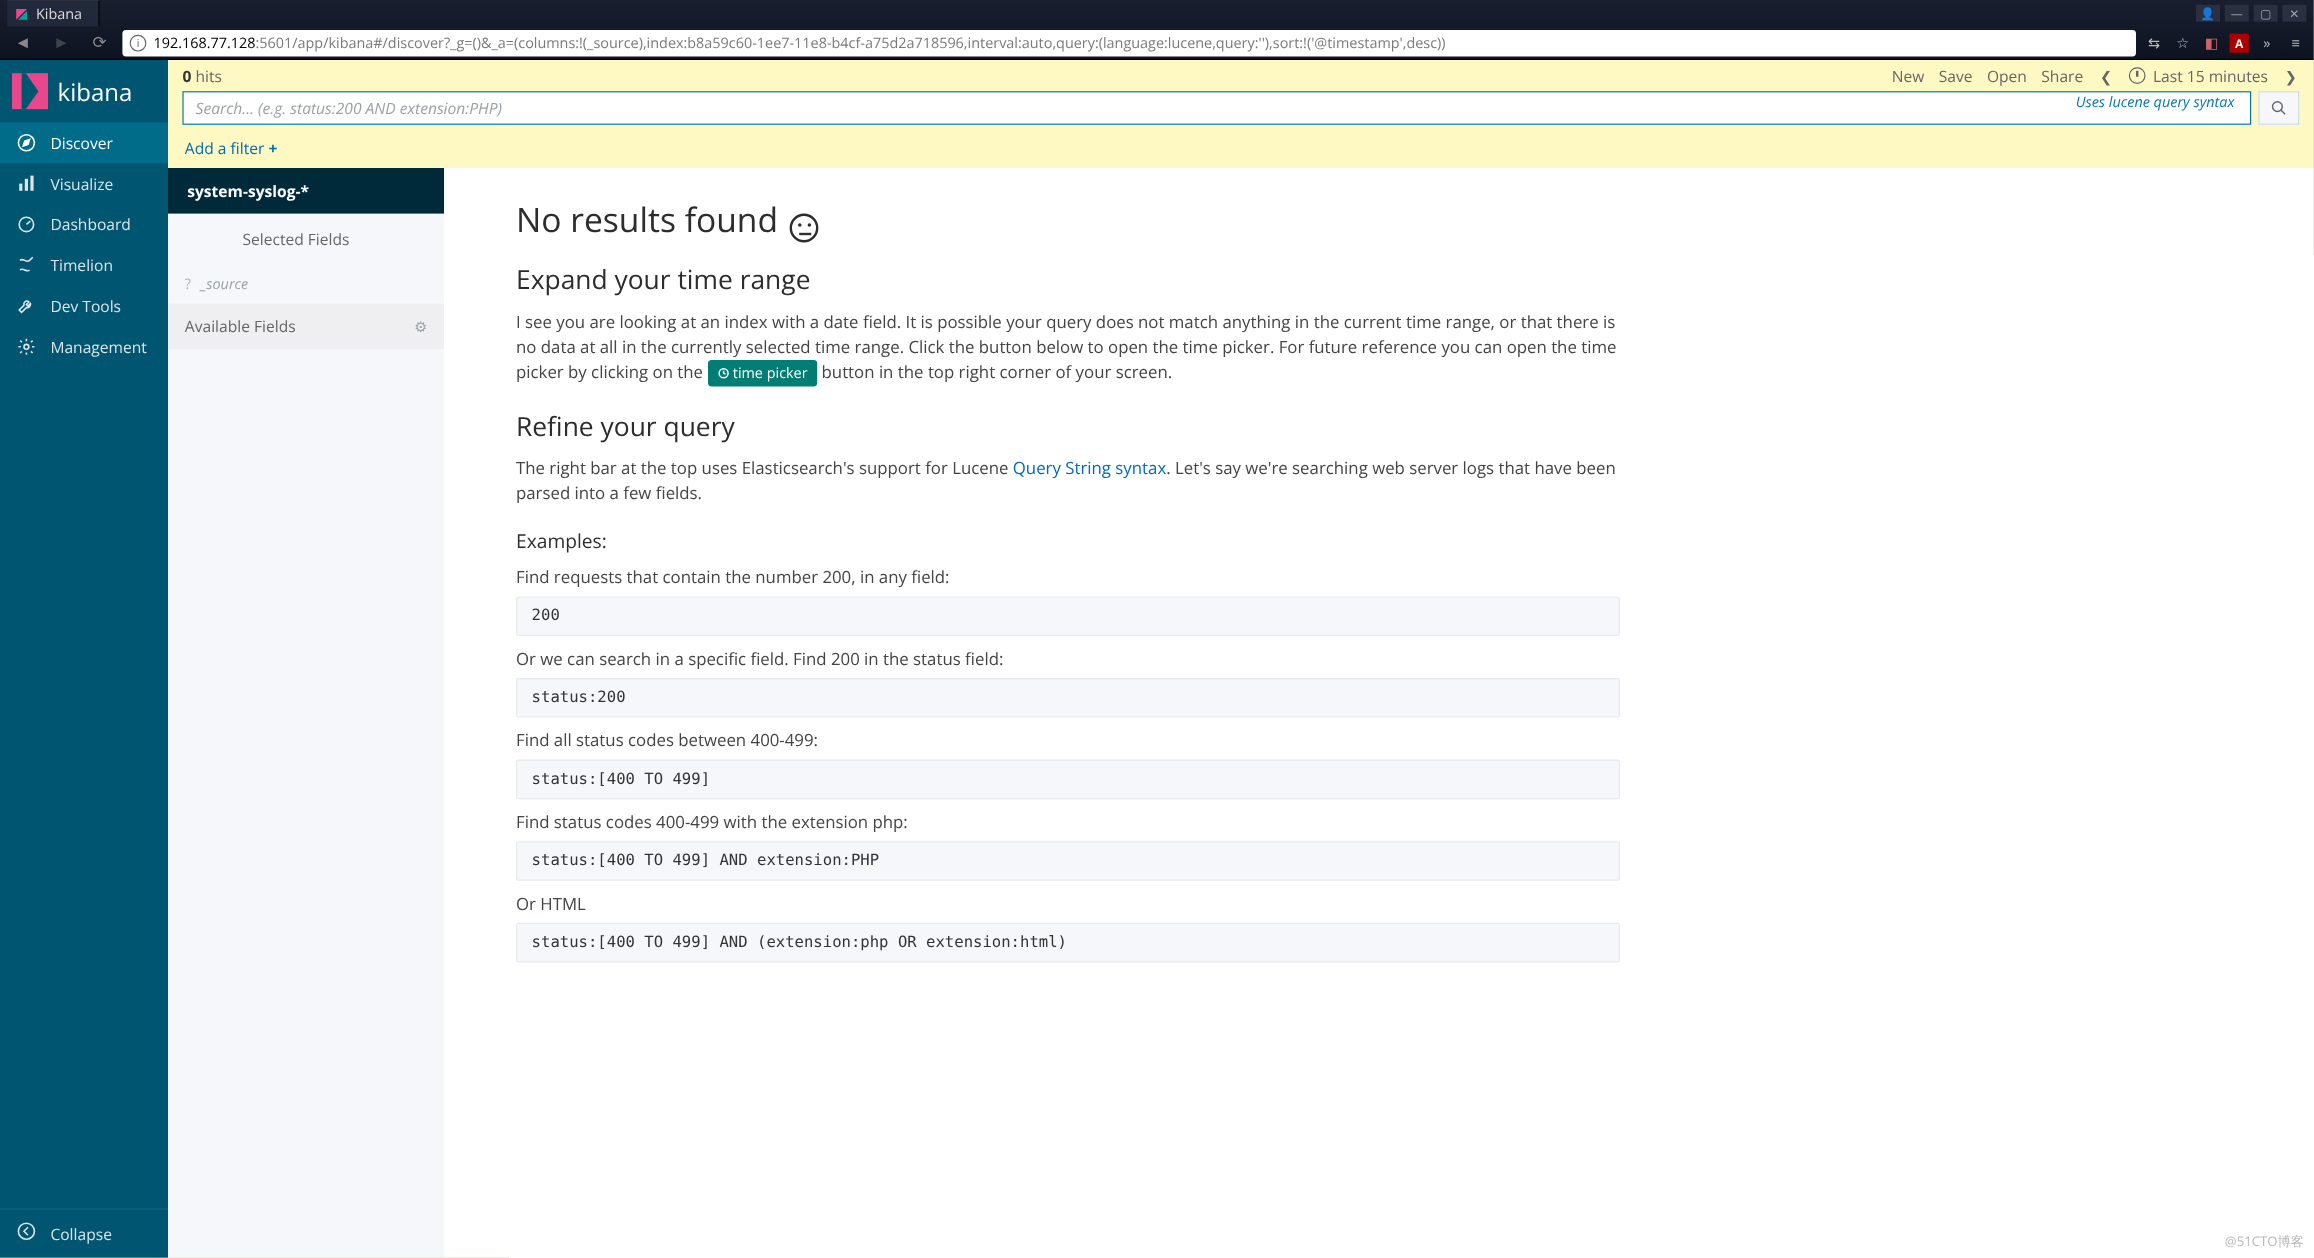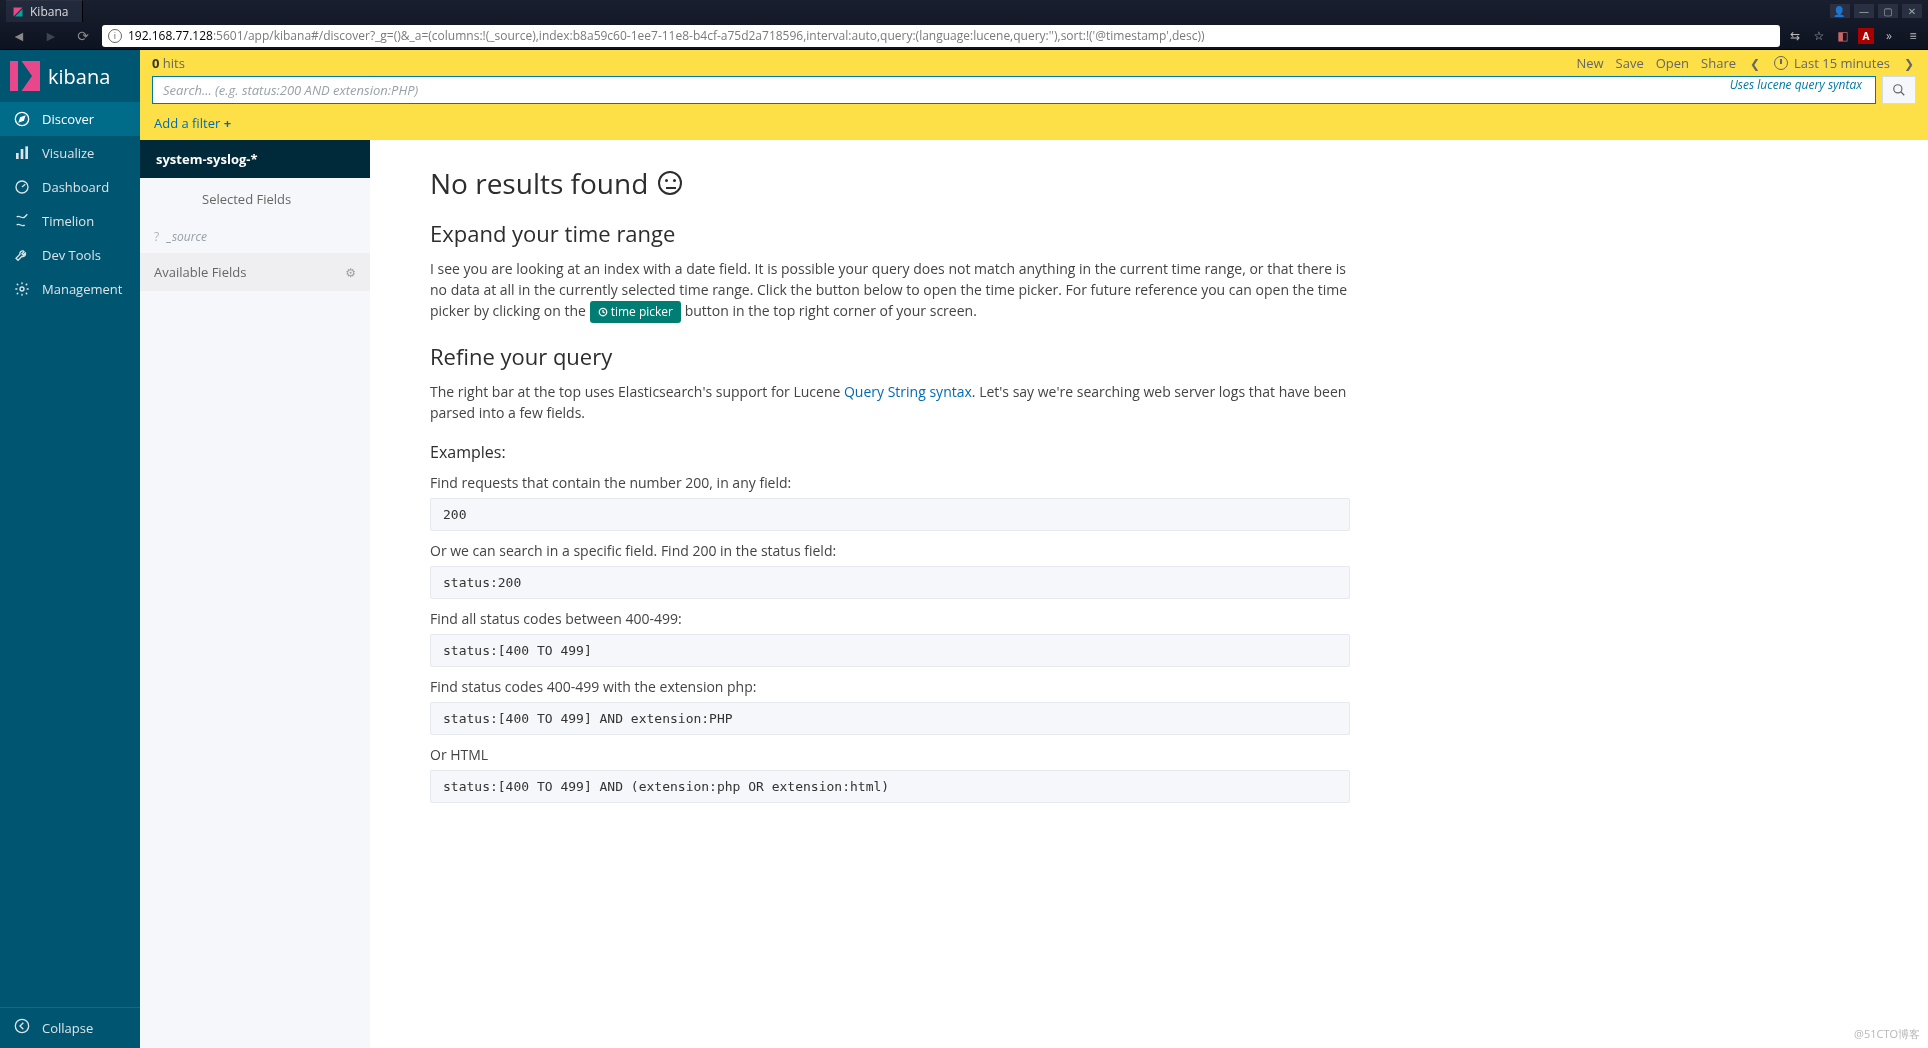--- a/index.html
+++ b/index.html
@@ -29,21 +29,21 @@
 .sidebar { width:140px; background:#005571; color:#fff; display:flex; flex-direction:column; position:relative; }
 .brand { height:52px; display:flex; align-items:center; padding-left:10px; gap:8px; font-size:20px; font-weight:400; color:#fff; background:#005571; }
 .brand-k { width:30px; height:30px; background:#e8478b; position:relative; overflow:hidden; }
 .brand-k::after { content:""; position:absolute; left:8px; top:-5px; width:0; height:0; border-top:20px solid transparent; border-bottom:20px solid transparent; border-left:14px solid #005571; transform:rotate(0deg); }
 .nav-item { display:flex; align-items:center; gap:12px; padding:8px 14px; font-size:13px; color:#dce4e8; cursor:pointer; }
 .nav-item.active { background:#006c8a; color:#fff; }
 .nav-item .nav-icon { width:16px; height:16px; display:flex; align-items:center; justify-content:center; }
 .collapse-bar { margin-top:auto; padding:10px 14px; display:flex; align-items:center; gap:12px; font-size:13px; color:#dce4e8; cursor:pointer; border-top:1px solid rgba(255,255,255,.1); }
 
 
-.content { flex:1; display:flex; flex-direction:column; background:#fde047; overflow:hidden; }
+.content { flex:1; display:flex; flex-direction:column; background:#fef9c3; overflow:hidden; }
 .topbar-row1 { height:26px; display:flex; align-items:center; padding:0 12px; font-size:13px; color:#666; }
 .topbar-row1 .hits b { color:#333; font-weight:700; }
 .top-actions { margin-left:auto; display:flex; align-items:center; gap:12px; color:#666; }
 .top-actions span { cursor:pointer; }
 .top-actions .time { display:flex; align-items:center; gap:6px; color:#666; font-weight:400; }
 .top-actions .time .clock { width:14px; height:14px; border:1.5px solid #666; border-radius:50%; position:relative; }
 .top-actions .time .clock::after { content:""; position:absolute; left:5px; top:2px; width:1.5px; height:5px; background:#666; }
 .top-actions .arrow { display:inline-block; font-size:12px; color:#666; padding:0 2px; }
 
 .search-row { display:flex; gap:8px; padding:0 12px 6px; align-items:center; }
@@ -66,21 +66,21 @@
 .field-section { padding:12px 14px; color:#666; }
 .field-section.selected-header { background:#f5f7fa;margin-left:48px; }
 .field-row { padding:8px 14px; color:#9aa0a6; display:flex; align-items:center; gap:8px; font-size:12px; font-style:italic; }
 .field-row .q { font-style:normal; color:#b0b5ba; }
 .avail-header { padding:10px 14px; background:#efeff2; color:#666; display:flex; align-items:center; }
 .avail-header .gear { margin-left:auto; color:#9aa0a6; font-size:12px; cursor:pointer; }
 
 
 .results { flex:1; background:#fff; overflow-y:auto; padding:24px 60px 40px 60px; position:relative; }
 .results-inner { max-width:920px; }
-h1.nores { font-size:28px; font-weight:400; color:#2d2d2d; display:flex; align-items:center; gap:10px; margin-bottom:12px; }
+h1.nores { font-size:28px; font-weight:400; color:#2d2d2d; display:flex; align-items:flex-end; gap:10px; margin-bottom:12px; }
 .face { width:24px; height:24px; border:2px solid #2d2d2d; border-radius:50%; position:relative; display:inline-block; }
 .face::before { content:""; position:absolute; left:5px; top:6px; width:3px; height:3px; border-radius:50%; background:#2d2d2d; box-shadow:8px 0 0 #2d2d2d; }
 .face::after { content:""; position:absolute; left:6px; top:14px; width:10px; height:1.5px; background:#2d2d2d; }
 p.body-text { font-size:14px; color:#444; line-height:1.5; margin-bottom:18px; }
 h2.section { font-size:22px; font-weight:400; margin:16px 0 10px; color:#2d2d2d; }
 .time-picker-badge { display:inline-block; background:#017d73; color:#fff; padding:2px 8px; border-radius:3px; font-size:12px; vertical-align:baseline; }
 a.link { color:#006bb4; text-decoration:none; }
 h3.examples-h { font-size:16px; font-weight:400; margin:14px 0 8px; }
 .example-label { font-size:14px; color:#444; margin-top:10px; }
 pre.code { background:#f5f7fa; border:1px solid #e6e9ee; padding:8px 12px; font-family:Menlo,Consolas,monospace; font-size:13px; color:#333; margin-top:6px; border-radius:2px; }

